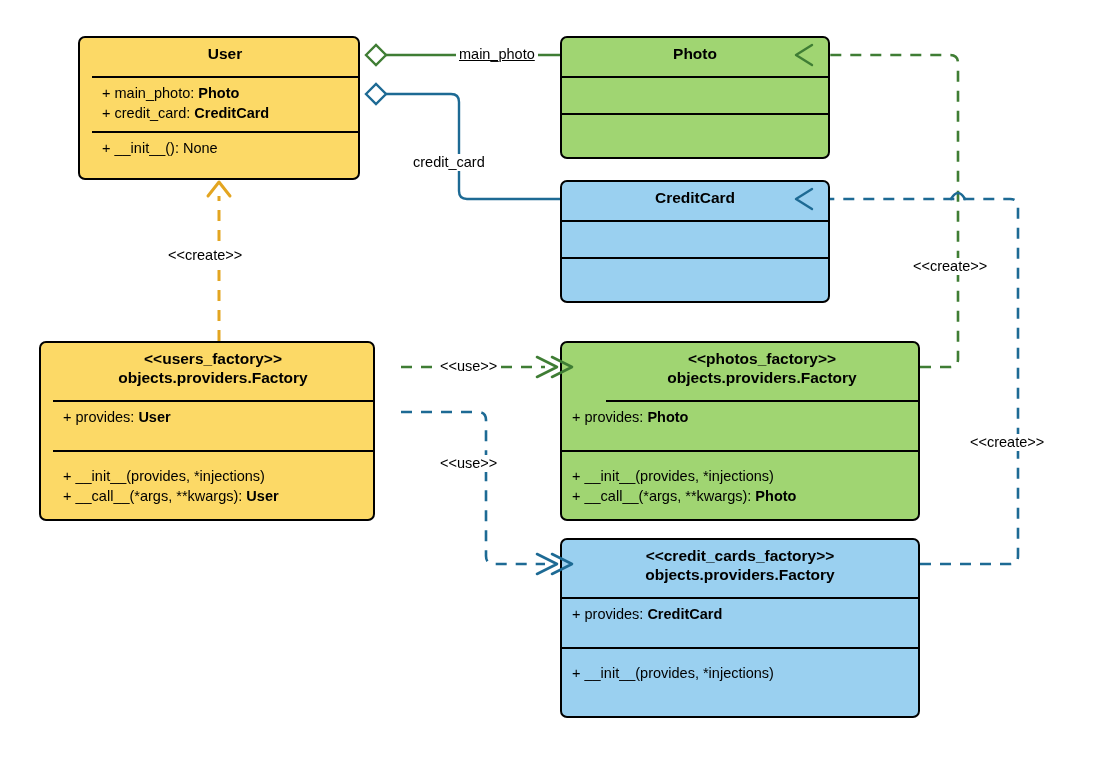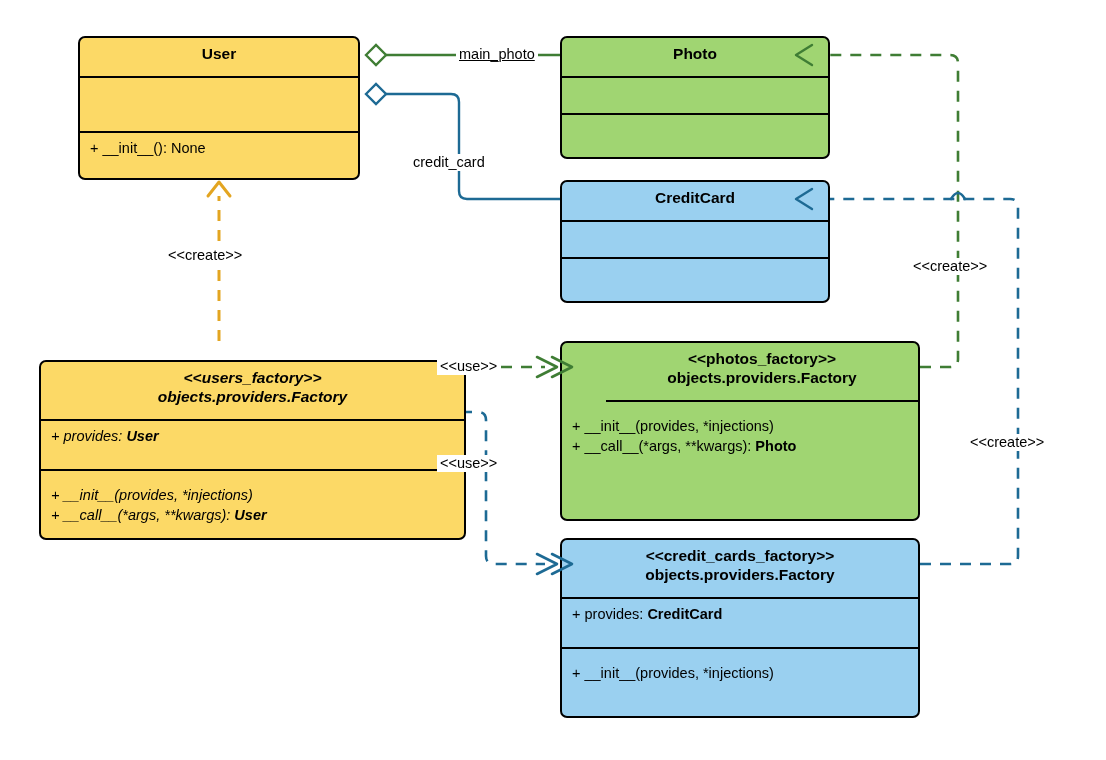--- a/index.html
+++ b/index.html
@@ -53,21 +53,21 @@
     white-space: nowrap;
   }
   .uml-class .member {
     font-size: 14.5px;
     line-height: 20px;
     white-space: nowrap;
     text-align: left;
   }
   .uml-class .member b { font-weight: bold; }
 
-  .fill-yellow { background: #fcd966; }
+  .fill-yellow { background: #fcd966; padding-left: 12px; }
   .fill-green  { background: #a0d572; }
   .fill-blue   { background: #9ad0f0; }
 
   
   #wires {
     position: absolute;
     left: 0; top: 0;
     width: 1106px;
     height: 760px;
     z-index: 2;
@@ -140,20 +140,22 @@
 
       <path d="M 951,199 Q 958,187 965,199" stroke="#1d6a94" stroke-width="2.6" fill="none" stroke-linecap="round"></path>
     </g>
   </svg>
 
   <div class="uml-class fill-yellow" style="left:78px; top:36px; width:282px; height:144px;">
     <div class="compartment title" style="height:40px;">
       <span class="cname">User</span>
     </div>
     <div class="compartment" style="height:55px;">
+      <div class="member"><span>+ main_photo: </span><b>Photo</b></div>
+      <div class="member"><span>+ credit_card: </span><b>CreditCard</b></div>
     </div>
     <div class="compartment last" style="height:45px;">
       <div class="member">+ __init__(): None</div>
     </div>
   </div>
 
   <div class="uml-class fill-green" style="left:560px; top:36px; width:270px; height:123px;">
     <div class="compartment title" style="height:40px;">
       <span class="cname">Photo</span>
     </div>
@@ -162,38 +164,41 @@
   </div>
 
   <div class="uml-class fill-blue" style="left:560px; top:180px; width:270px; height:123px;">
     <div class="compartment title" style="height:40px;">
       <span class="cname">CreditCard</span>
     </div>
     <div class="compartment" style="height:37px;"></div>
     <div class="compartment last" style="height:42px;"></div>
   </div>
 
-  <div class="uml-class fill-yellow" style="left:39px; top:360px; width:427px; height:180px;font-style:italic;">
+  <div class="uml-class fill-yellow" style="left:39px; top:341px; width:336px; height:180px;">
     <div class="compartment title" style="height:59px;">
       <span class="stereotype">&lt;&lt;users_factory&gt;&gt;</span>
       <span class="cname">objects.providers.Factory</span>
     </div>
     <div class="compartment" style="height:50px;">
       <div class="member"><span>+ provides: </span><b>User</b></div>
     </div>
     <div class="compartment last" style="height:67px; padding-top:14px;">
       <div class="member"><span>+ __init__(provides, *injections)</span></div>
       <div class="member"><span>+ __call__(*args, **kwargs): </span><b>User</b></div>
     </div>
   </div>
 
   <div class="uml-class fill-green" style="left:560px; top:341px; width:360px; height:180px;">
     <div class="compartment title" style="height:59px;margin-left:44px;">
       <span class="stereotype">&lt;&lt;photos_factory&gt;&gt;</span>
       <span class="cname">objects.providers.Factory</span>
+    </div>
+    <div class="compartment" style="height:50px;">
+      <div class="member"><span>+ provides: </span><b>Photo</b></div>
     </div>
     <div class="compartment last" style="height:67px; padding-top:14px;">
       <div class="member"><span>+ __init__(provides, *injections)</span></div>
       <div class="member"><span>+ __call__(*args, **kwargs): </span><b>Photo</b></div>
     </div>
   </div>
 
   <div class="uml-class fill-blue" style="left:560px; top:538px; width:360px; height:180px;">
     <div class="compartment title" style="height:59px;">
       <span class="stereotype">&lt;&lt;credit_cards_factory&gt;&gt;</span>

